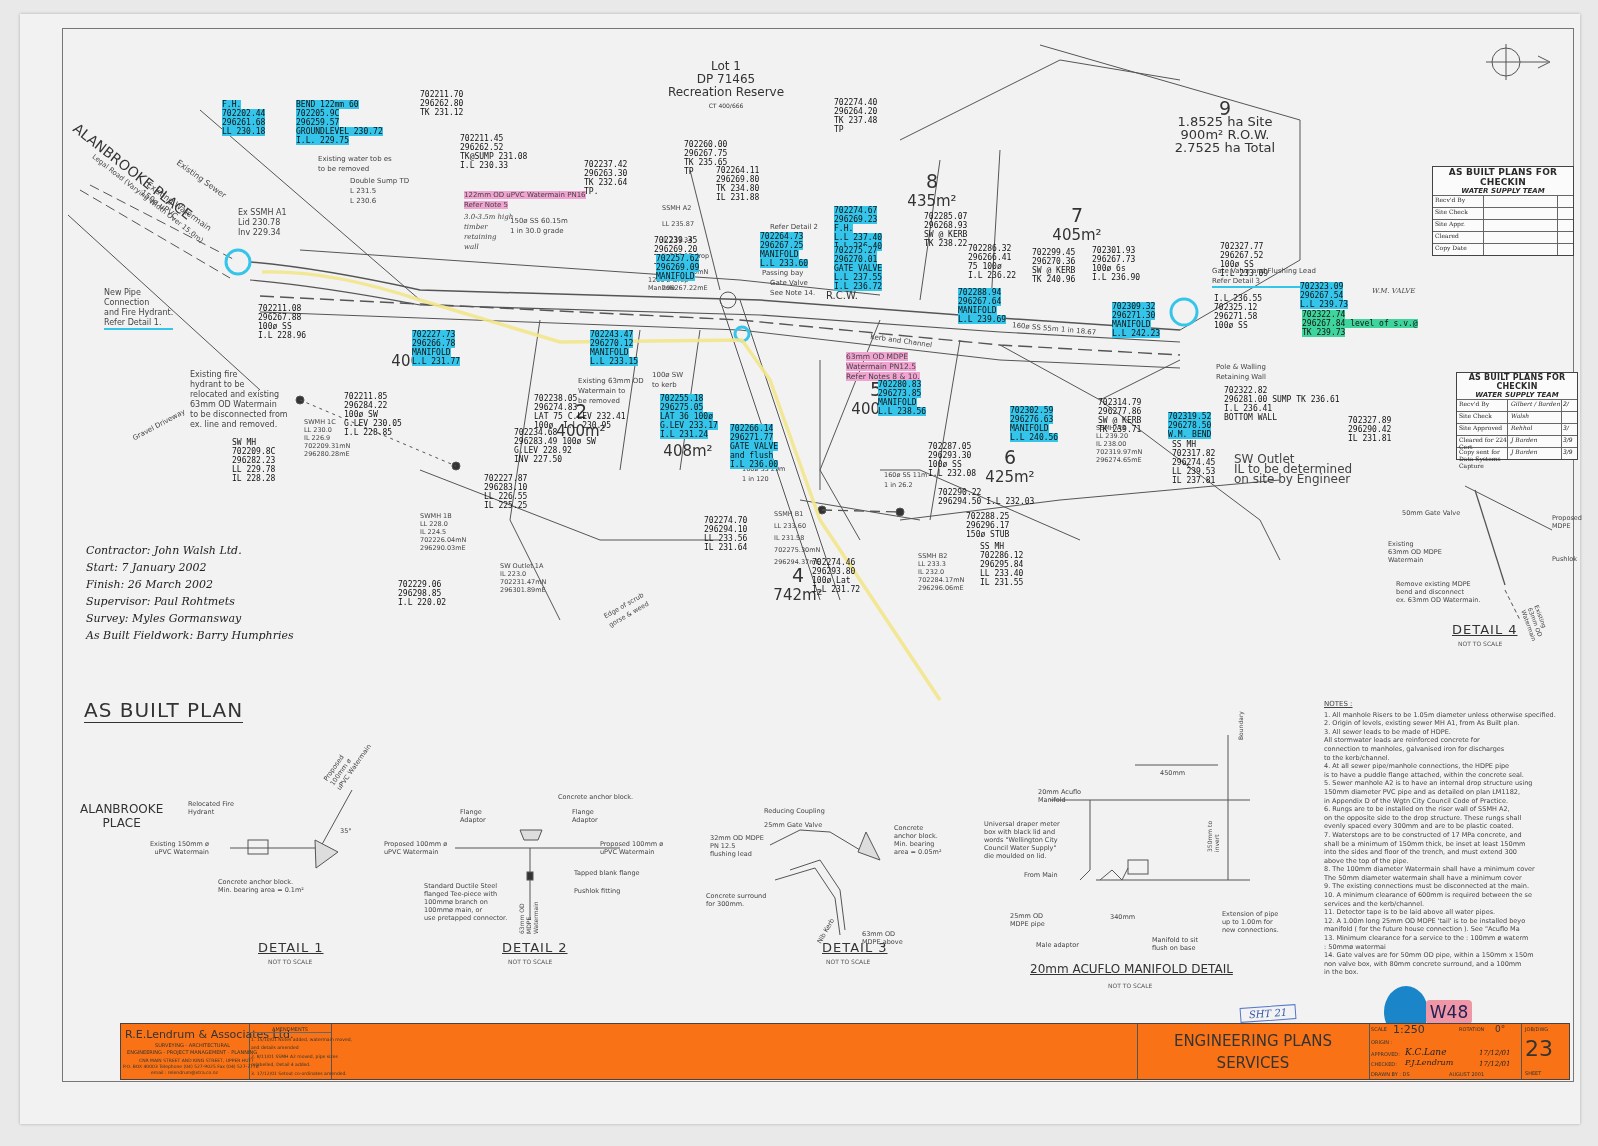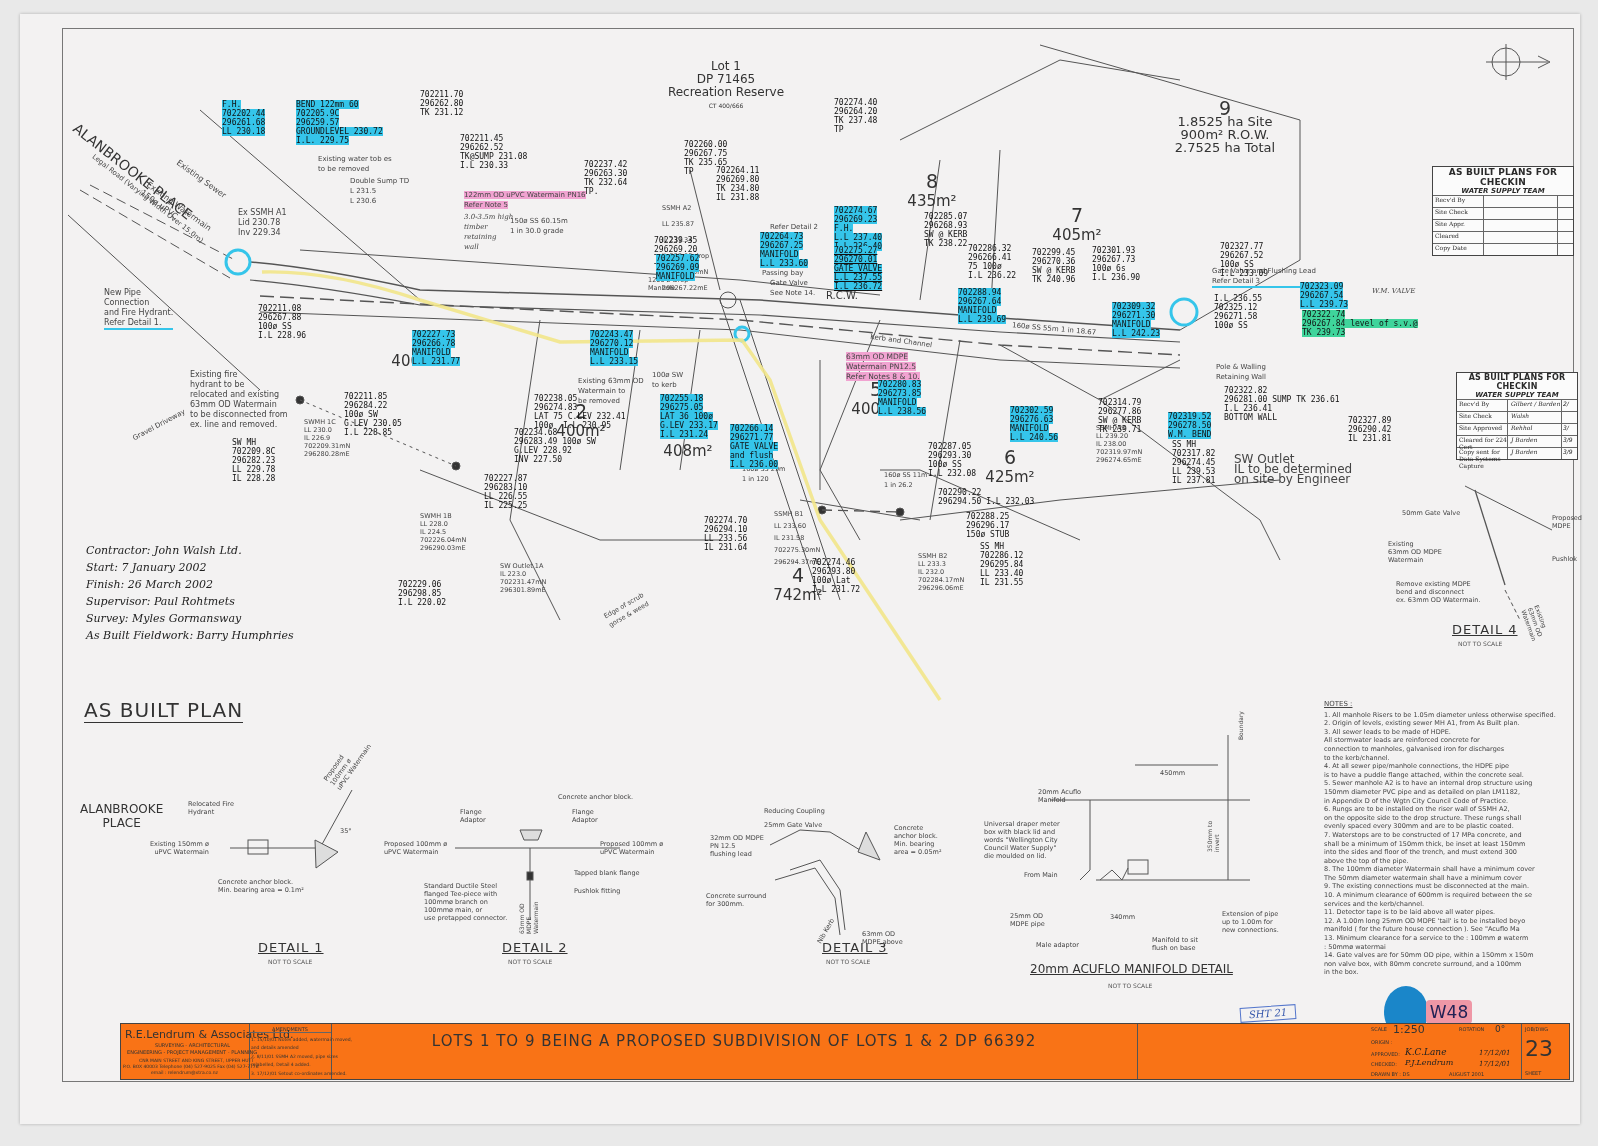--- a/index.html
+++ b/index.html
@@ -340,21 +340,21 @@
 L.L 233.60</span></div>
 <div class="t ann" style="left:834px;top:98px;">702274.40
 296264.20
 TK 237.48
 TP</div>
 <div class="t ann" style="left:834px;top:206px;"><span class="hl-cyan">702274.67
 296269.23
 F.H.
 L.L 237.40
 I.L 236.40</span></div>
-<div class="t ann" style="left:834px;top:246px;text-decoration:underline;"><span class="hl-cyan">702275.27
+<div class="t ann" style="left:834px;top:246px;"><span class="hl-cyan">702275.27
 296270.01
 GATE VALVE
 L.L 237.55
 I.L 236.72</span></div>
 <div class="t ann" style="left:924px;top:212px;">702285.07
 296268.93
 SW @ KERB
 TK 238.22</div>
 <div class="t ann" style="left:968px;top:244px;">702286.32
 296266.41
@@ -672,21 +672,24 @@
   </div>
   <div class="cell" style="left:128px;width:82px;">
     <div class="t cad" style="left:0;top:2px;width:82px;text-align:center;font-size:5px;border-bottom:1px solid #666;">AMENDMENTS</div>
     <div class="t cad" style="left:2px;top:11px;font-size:4.5px;line-height:9px;">1. 15/10/01 Notes added, watermain moved,</div>
     <div class="t cad" style="left:2px;top:19px;font-size:4.5px;line-height:9px;">   and details amended</div>
     <div class="t cad" style="left:2px;top:28px;font-size:4.5px;line-height:9px;">2. 8/11/01 SSMH A2 moved, pipe sizes</div>
     <div class="t cad" style="left:2px;top:36px;font-size:4.5px;line-height:9px;">   relabelled, Detail 4 added.</div>
     <div class="t cad" style="left:2px;top:45px;font-size:4.5px;line-height:9px;">3. 17/12/01 Setout co-ordinates amended.</div>
   </div>
   <div class="cell" style="left:210px;width:806px;">
-    <div class="t cad" style="left:0;top:8px;width:806px;text-align:center;font-size:15px;letter-spacing:1px;color:#333;">LOTS 1 TO 9 BEING A PROPOSED SUBDIVISION OF LOTS 1 &amp; 2 DP 66392</div>
+  </div>
+  <div class="cell" style="left:1016px;width:232px;">
+    <div class="t cad" style="left:0;top:8px;width:232px;text-align:center;font-size:15px;color:#333;">ENGINEERING PLANS</div>
+    <div class="t cad" style="left:0;top:30px;width:232px;text-align:center;font-size:15px;color:#333;">SERVICES</div>
   </div>
   <div class="cell" style="left:1248px;width:152px;">
     <div class="t cad" style="left:2px;top:2px;font-size:5px;">SCALE</div>
     <div class="t cad" style="left:24px;top:-1px;font-size:11px;">1:250</div>
     <div class="t cad" style="left:90px;top:2px;font-size:5px;">ROTATION</div>
     <div class="t cad" style="left:126px;top:0;font-size:9px;">0°</div>
     <div class="t cad" style="left:2px;top:15px;font-size:5px;">ORIGIN :</div>
     <div class="t cad" style="left:2px;top:27px;font-size:5px;">APPROVED:</div>
     <div class="t hand" style="left:36px;top:23px;font-size:9px;">K.C.Lane</div>
     <div class="t hand" style="left:110px;top:25px;font-size:7px;">17/12/01</div>

